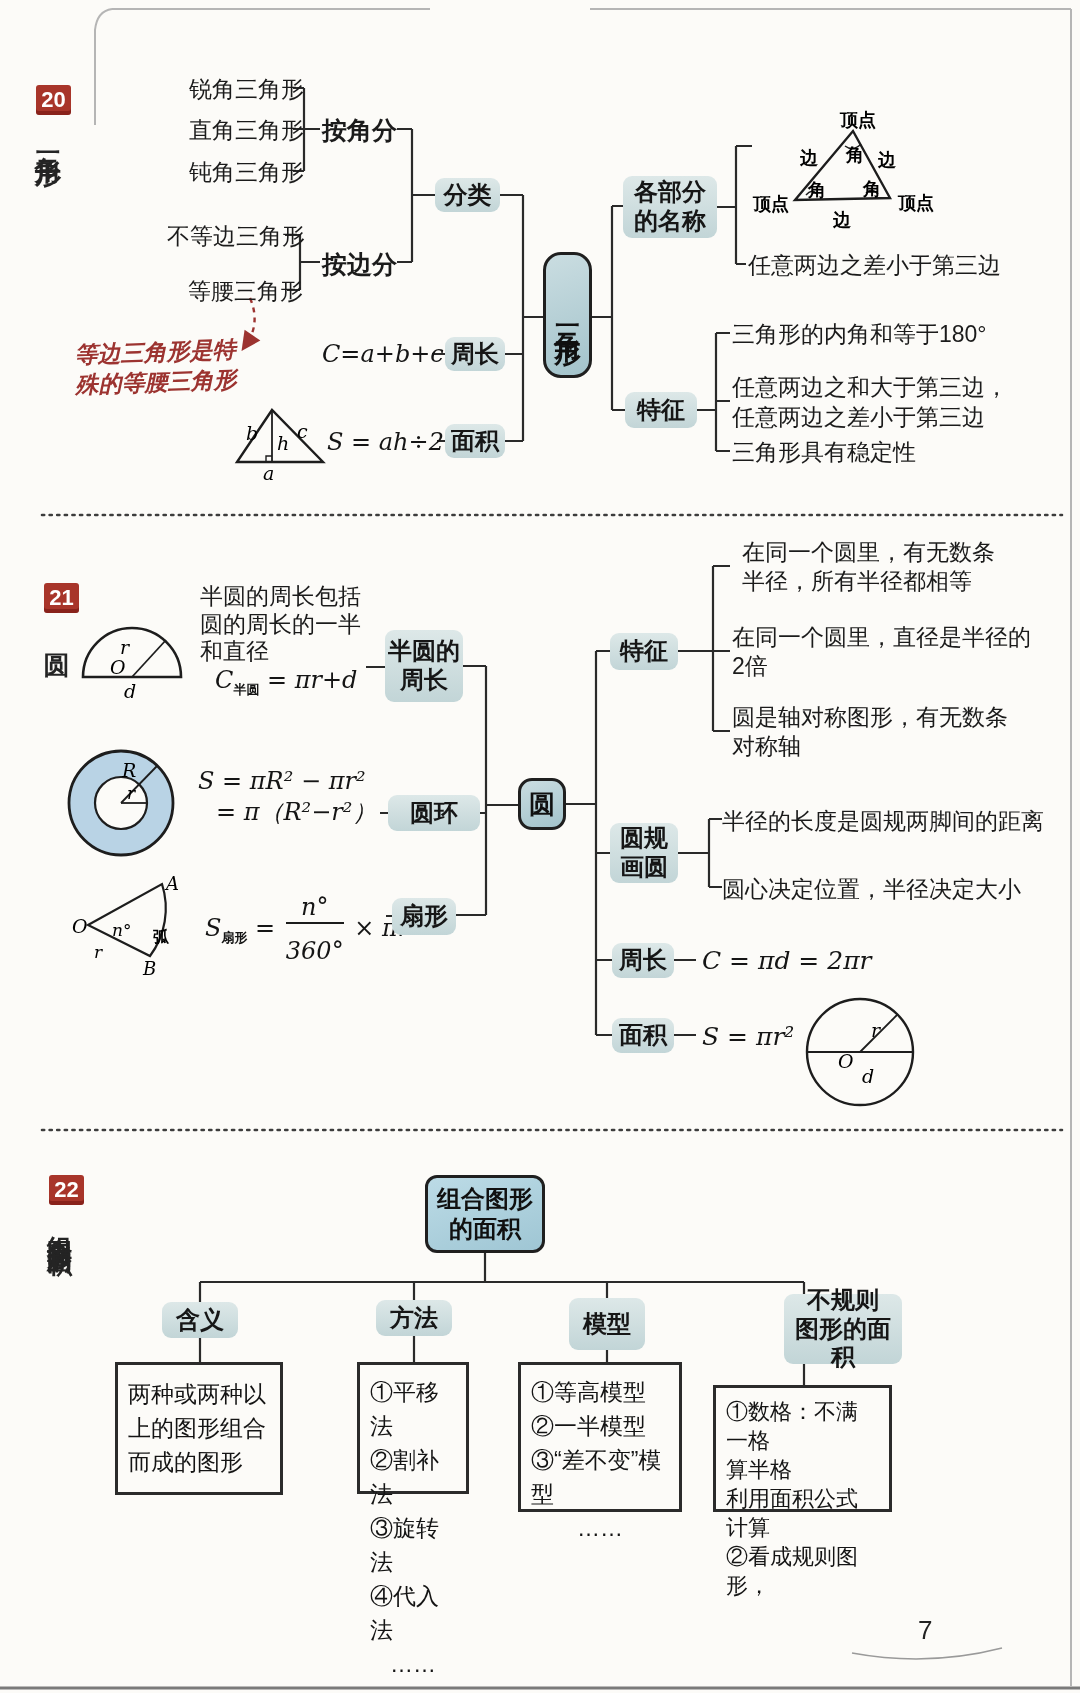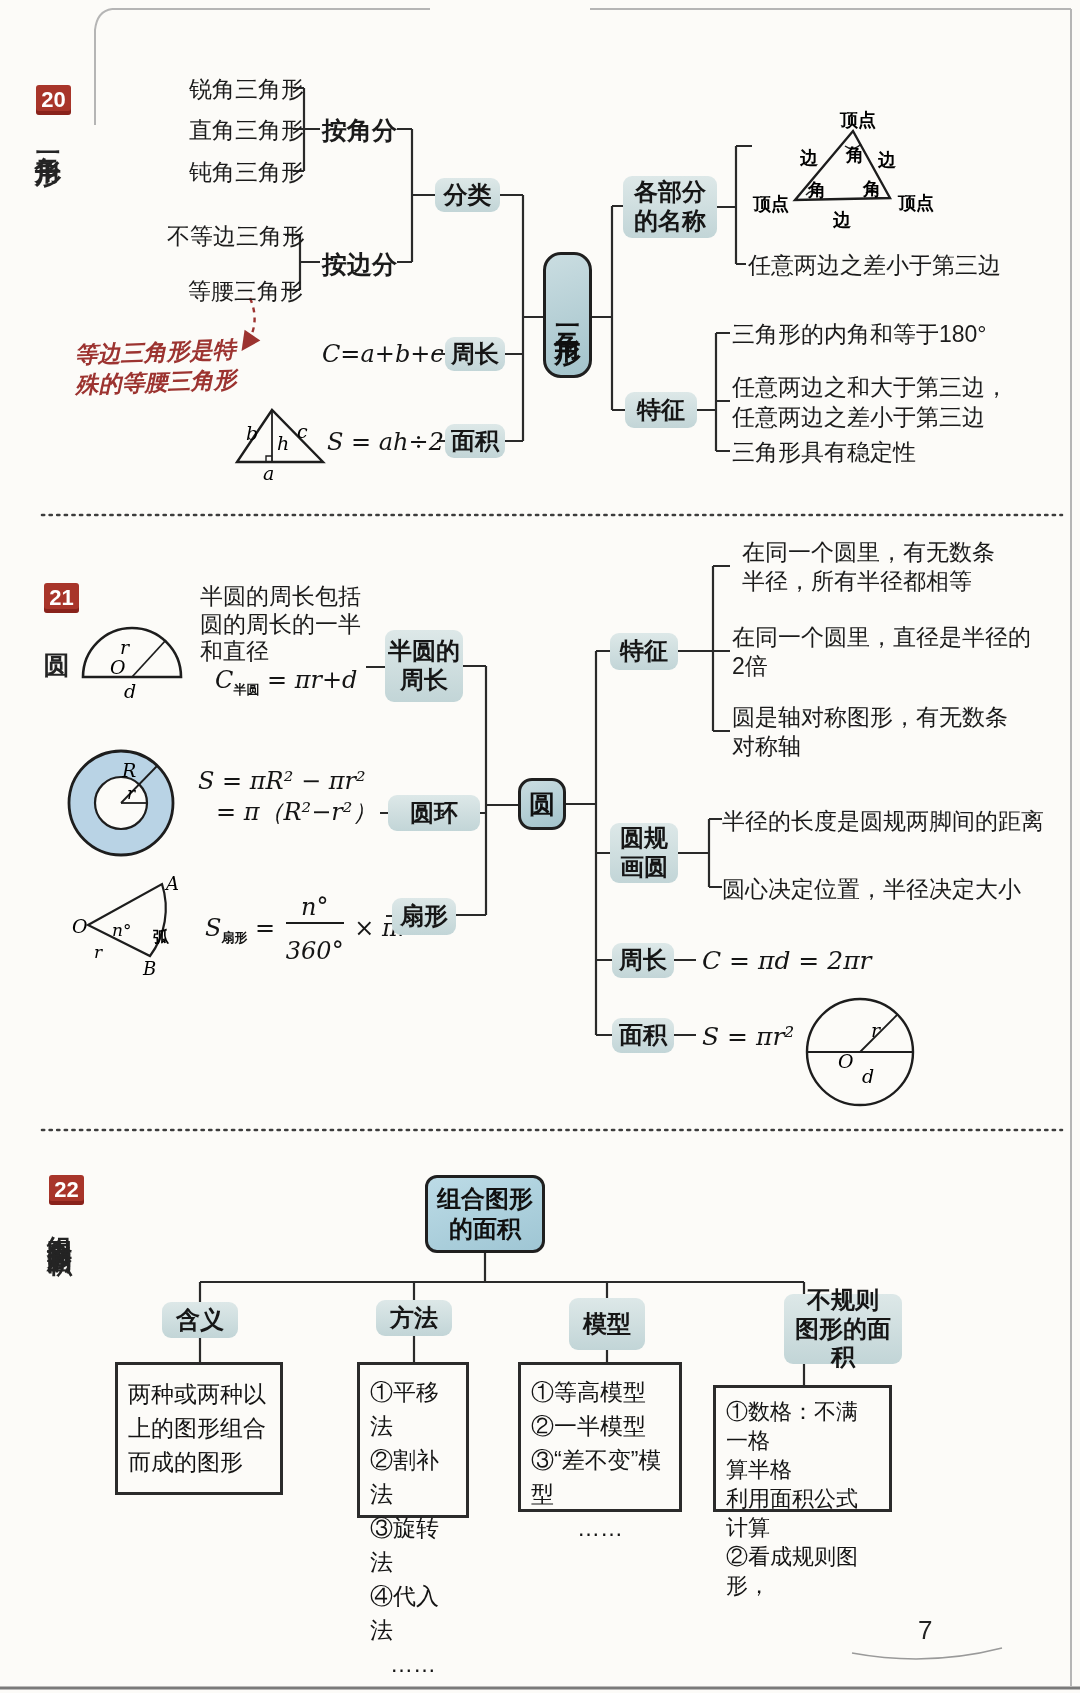--- a/index.html
+++ b/index.html
@@ -259,21 +259,21 @@
 <div class="pill" style="left:745px;top:1294px;width:118px;height:70px;margin-left:39px;">
   <span>不规则</span>
   <span>图形的面积</span>
 </div>
 
 <div class="kbox" style="left:115px;top:1362px;width:168px;height:133px;line-height:34px;padding-top:12px;">
   <span>两种或两种以</span>
   <span>上的图形组合</span>
   <span>而成的图形</span>
 </div>
-<div class="kbox" style="left:357px;top:1362px;width:112px;height:156px;line-height:34px;padding-top:10px;">
+<div class="kbox" style="left:357px;top:1362px;width:112px;height:132px;line-height:34px;padding-top:10px;">
   <span>①平移法</span>
   <span>②割补法</span>
   <span>③旋转法</span>
   <span>④代入法</span>
   <span style="text-align:center;">……</span>
 </div>
 <div class="kbox" style="left:518px;top:1362px;width:164px;height:150px;line-height:34px;padding-top:10px;">
   <span>①等高模型</span>
   <span>②一半模型</span>
   <span>③“差不变”模型</span>

